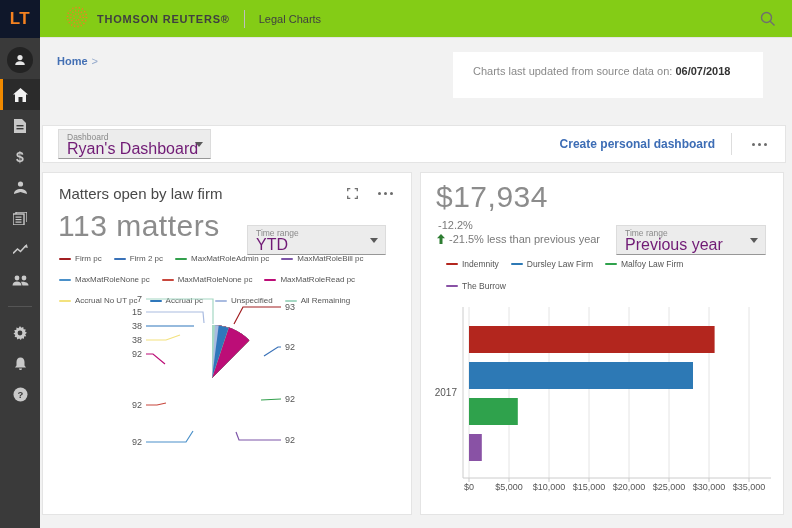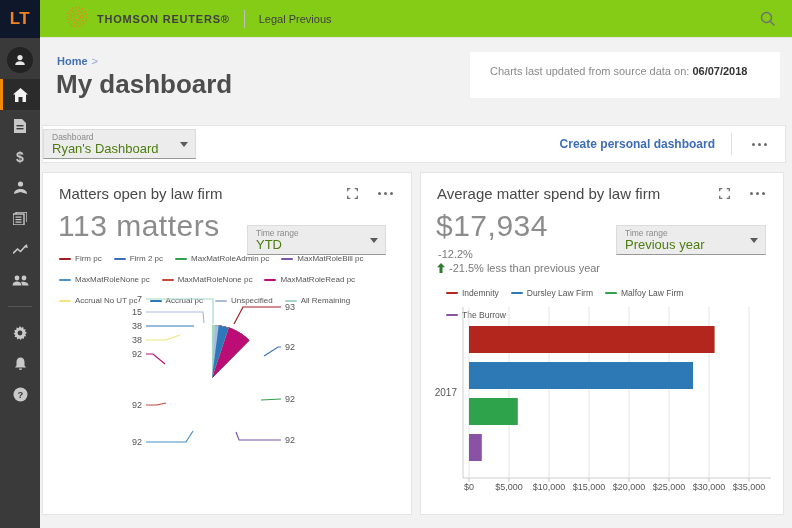--- a/index.html
+++ b/index.html
@@ -27,33 +27,33 @@
   .tr-logo { margin-left:26px; margin-right:9px; }
   .brand { font-size:11px; font-weight:bold; letter-spacing:.8px; color:#404040; }
   .topbar-sep { width:1px; height:18px; background:#bfbfbf; margin:0 14px; }
   .product { font-size:11px; color:#404040; }
   .search-btn { margin-left:auto; margin-right:16px; cursor:pointer; display:flex; }
   
   .main { position:absolute; left:40px; top:38px; width:752px; height:490px; }
   .breadcrumb { position:absolute; left:17px; top:17px; font-size:11px; font-weight:bold; color:#4470b4; cursor:pointer; }
   .breadcrumb .sep { color:#93a9cb; font-weight:normal; margin-left:4px; }
   .page-title { position:absolute; left:16px; top:31px; font-size:26px; color:#4d4d4d; }
-  .update-box { position:absolute; left:430px; top:14px; width:310px; height:46px; background:#fff; }
+  .update-box { position:absolute; left:413px; top:14px; width:310px; height:46px; background:#fff; }
   .update-box .inner { padding:13px 0 0 20px; font-size:11px; color:#8a8a8a; }
   .update-box b { color:#333; }
   
   .dash-bar { position:absolute; left:2px; top:87px; width:744px; height:38px; background:#fff;
               border:1px solid #e4e4e4; display:flex; align-items:center; }
   .select-box { position:relative; background:#ececec; border:1px solid #dcdcdc; border-bottom:1px solid #979797;
                 padding:3px 22px 3px 8px; cursor:pointer; }
   .select-box .slabel { font-size:8.5px; color:#8a8a8a; display:block; line-height:9px; }
-  .select-box .svalue { font-size:13px; color:#4d7c0f; line-height:13px; display:block; white-space:nowrap; }
+  .select-box .svalue { font-size:16px; color:#701a75; line-height:13px; display:block; white-space:nowrap; }
   .caret { position:absolute; right:7px; top:50%; margin-top:-2px; width:0; height:0;
            border-left:4px solid transparent; border-right:4px solid transparent; border-top:5px solid #5a5a5a; }
-  .dash-select { width:153px; }
+  .dash-select { margin-left:15px; width:153px; }
   .create-link { margin-left:auto; font-size:12px; font-weight:bold; color:#3d6db5; cursor:pointer; }
   .bar-div { width:1px; height:22px; background:#ddd; margin:0 16px; }
   .dots-btn { display:flex; gap:3px; align-items:center; cursor:pointer; padding:4px; margin-right:14px; }
   .dots-btn i { width:3px; height:3px; border-radius:50%; background:#6b6b6b; }
   
   .card { position:absolute; top:134px; height:343px; background:#fff; border:1px solid #e4e4e4; }
   .card-1 { left:2px; width:370px; }
   .card-2 { left:380px; width:364px; }
   .card-head { display:flex; align-items:center; padding:12px 14px 0 16px; }
   .card-title { font-size:15px; color:#484848; }
@@ -174,21 +174,21 @@
     <svg width="22" height="22" viewBox="0 0 22 22">
       <g fill="none" stroke="#f08023">
         <circle cx="11" cy="11" r="9.5" stroke-width="1.6" stroke-dasharray="1.2 2.1"></circle>
         <circle cx="11" cy="11" r="6.3" stroke-width="1.6" stroke-dasharray="1.1 1.9"></circle>
         <circle cx="11" cy="11" r="3.2" stroke-width="1.5" stroke-dasharray="1 1.6"></circle>
       </g>
     </svg>
   </span>
   <span class="brand">THOMSON REUTERS®</span>
   <span class="topbar-sep"></span>
-  <span class="product">Legal Previous</span>
+  <span class="product">Legal Charts</span>
   <span class="search-btn">
     <svg width="16" height="16" viewBox="0 0 16 16">
         <circle cx="6.5" cy="6.5" r="5" fill="none" stroke="#6f6f6f" stroke-width="1.4"></circle>
         <line x1="10.2" y1="10.2" x2="14.5" y2="14.5" stroke="#6f6f6f" stroke-width="1.4"></line>
       </svg>
   </span>
 </div>
 
 <div class="main">
 
@@ -196,21 +196,20 @@
     <a>Home</a><span class="sep">&gt;</span>
   </div>
 
   <div class="update-box">
     <div class="inner">
       <span>Charts last updated from source data on:</span>
       <b>06/07/2018</b>
     </div>
   </div>
 
-  <h1 class="page-title">My dashboard</h1>
 
   <div class="dash-bar">
     <div class="select-box dash-select">
       <span class="slabel">Dashboard</span>
       <span class="svalue">Ryan's Dashboard</span>
       <span class="caret"></span>
     </div>
     <a class="create-link">Create personal dashboard</a>
     <span class="bar-div"></span>
     <span class="dots-btn">
@@ -322,38 +321,20 @@
         <path d="M169,205 L169.0,152.0 A53,53 0 0 1 175.7,152.4 Z" fill="#a9bbe0"></path>
         <polyline points="161,150 160,139 103,139" fill="none" stroke="#a9bbe0" stroke-width="1.2"></polyline>
         <text x="99" y="142" text-anchor="end" font-size="9" fill="#555" font-family="Liberation Sans, sans-serif">15</text>
         <path d="M169,205 L169.0,152.0 A53,53 0 0 1 172.1,152.1 Z" fill="#a5d8c3"></path>
         <polyline points="170,151 170,126 103,126" fill="none" stroke="#a5d8c3" stroke-width="1.2"></polyline>
         <text x="99" y="129" text-anchor="end" font-size="9" fill="#555" font-family="Liberation Sans, sans-serif">7</text>
       </svg>
   </div>
 
   <div class="card card-2">
-    <div class="card-head">
-      <span class="card-title">Average matter spend by law firm</span>
-      <span class="head-icons">
-        <span class="icon-btn">
-          <svg width="11" height="11" viewBox="0 0 11 11" fill="none" stroke="#6f6f6f" stroke-width="1.3">
-              <path d="M0.7 3.3 V0.7 H3.3"></path>
-              <path d="M7.7 0.7 H10.3 V3.3"></path>
-              <path d="M10.3 7.7 V10.3 H7.7"></path>
-              <path d="M3.3 10.3 H0.7 V7.7"></path>
-            </svg>
-        </span>
-        <span class="dots-btn" style="margin:0;">
-            <i></i>
-            <i></i>
-            <i></i>
-          </span>
-      </span>
-    </div>
     <div class="stat">$17,934</div>
     <div class="select-box time-select">
       <span class="slabel">Time range</span>
       <span class="svalue">Previous year</span>
       <span class="caret"></span>
     </div>
     <div class="delta">-12.2%</div>
     <div class="delta-note">
       <svg width="8" height="10" viewBox="0 0 8 10">
           <path d="M4 0 L8 4.2 L5.5 4.2 L5.5 10 L2.5 10 L2.5 4.2 L0 4.2 Z" fill="#2e7d32"></path>

